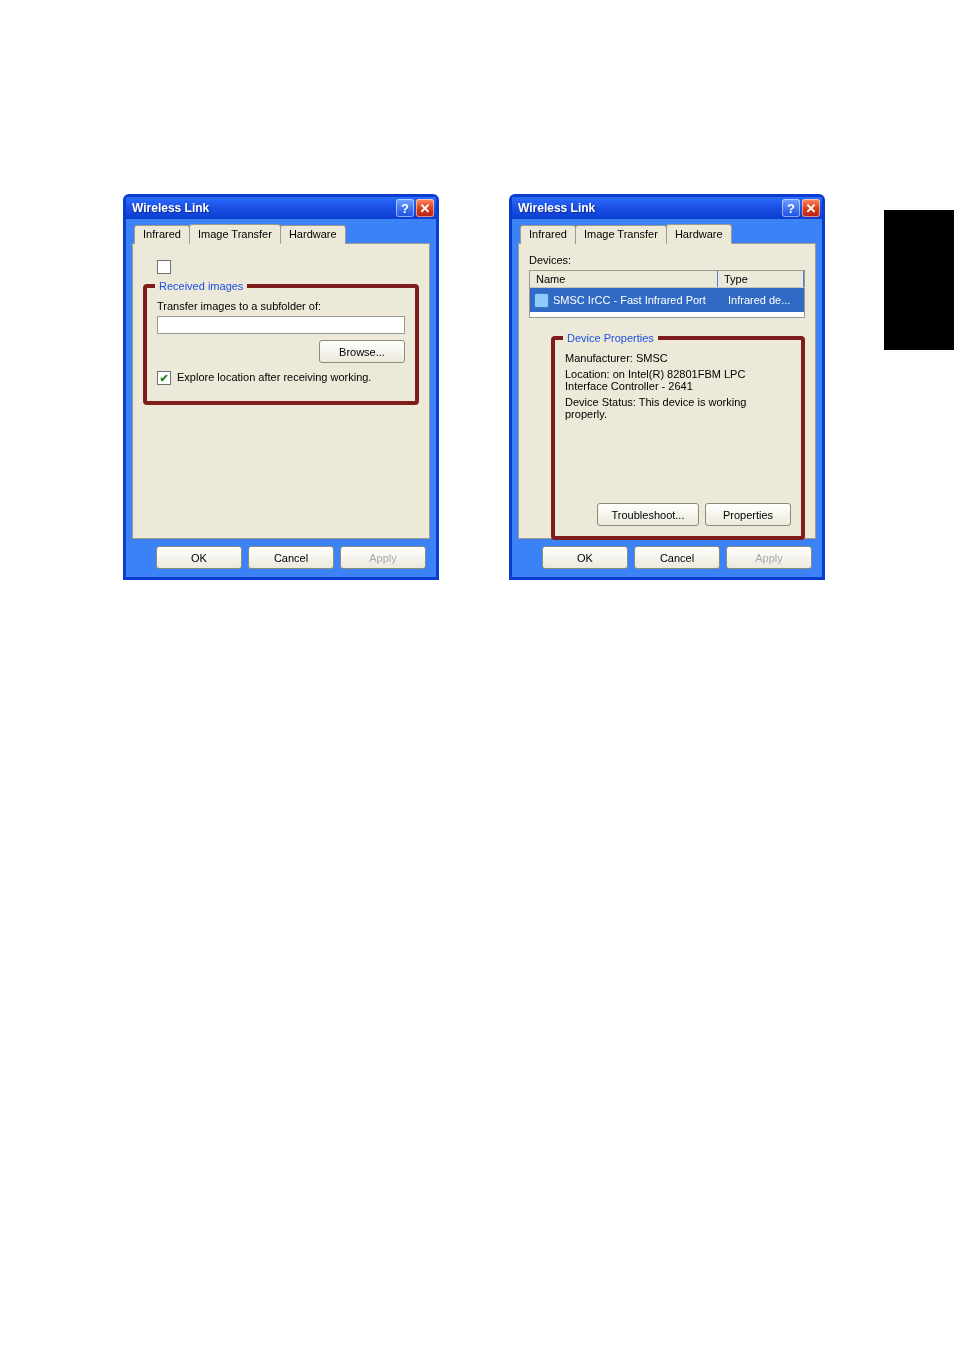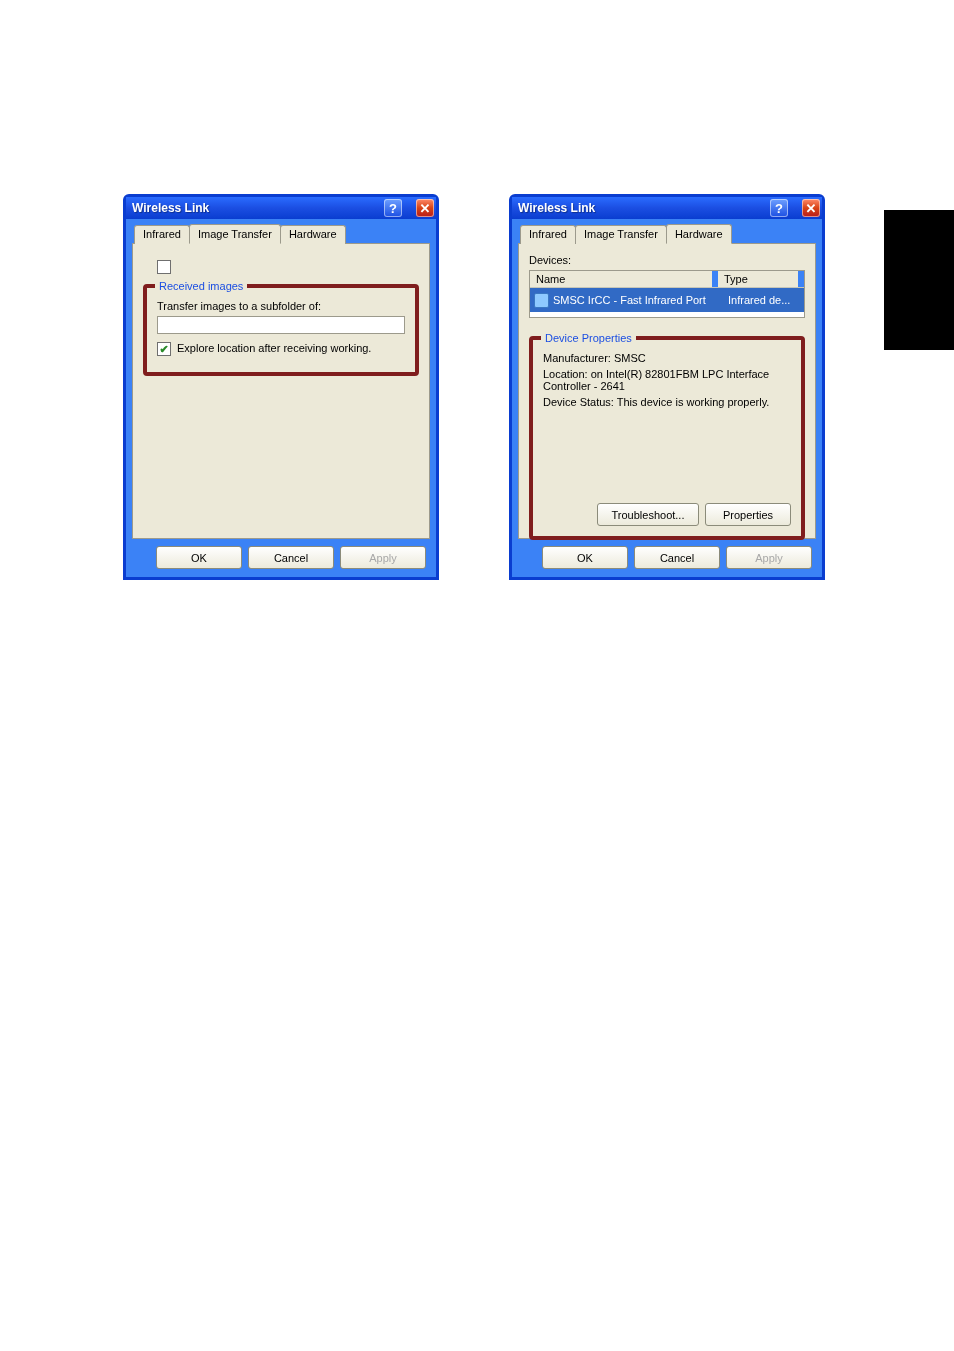--- a/index.html
+++ b/index.html
@@ -26,21 +26,20 @@
   .titlebar {
     height: 22px;
     background: linear-gradient(#3b77e3 0%, #225bd6 8%, #1244c1 50%, #225bd6 92%, #0a3dd0 100%);
     background: linear-gradient(#2a6cff 0%, #1b4ee2 50%, #0a3dd0 100%);
     display: flex;
     align-items: center;
     padding: 0 2px 0 6px;
     color: #fff;
     font-weight: bold;
     font-size: 12px;
-    gap: 12px;
   }
   .titlebar .title { flex: 1; text-shadow: 1px 1px 1px rgba(0,0,0,.35); }
   .tb-btn {
     width: 18px; height: 18px;
     border-radius: 3px;
     margin-left: 2px;
     display: flex; align-items: center; justify-content: center;
     font-weight: bold;
     font-size: 13px;
     box-shadow: inset 0 0 0 1px rgba(255,255,255,.5);
@@ -155,21 +154,21 @@
     margin-top:4px;
   }
   .devlist-hdr {
     display:flex;
     background:#ece9d8;
     border-bottom:1px solid #c6c6b8;
     font-size:11px;
   }
   .devlist-hdr div {
     padding:2px 6px;
-    border-right:6px solid #3b82f6;
+    border-right:1px solid #3b82f6;
     box-sizing:border-box;
   }
   .col-name { flex:0 0 188px; }
   .col-type { flex:1; }
 
   .devlist-row {
     display:flex;
     background:#316ac5;
     color:#fff;
     font-size:11px;
@@ -215,20 +214,23 @@
         <span class="box"></span>
       </div>
 
       <div class="groupbox" style="margin-top:10px;">
         <span class="legend">Received images</span>
 
         <div style="margin-bottom:4px;margin-top:2px;">Transfer images to a subfolder of:</div>
 
         <input type="text" class="xp" value="" style="">
 
+        <div style="display:flex;justify-content:flex-end;margin-top:6px;">
+          <div class="btn">Browse...</div>
+        </div>
 
         <div class="checkbox" style="margin-top:8px;">
           <span class="box">✔</span>
           <span>Explore location after receiving working.</span>
         </div>
       </div>
 
     </div>
 
     <div class="btnrow">
@@ -266,21 +268,21 @@
         </div>
         <div class="devlist-row">
           <div class="col-name">
             <span class="dev-icon"></span>
             <span>SMSC IrCC - Fast Infrared Port</span>
           </div>
           <div class="col-type" style="padding-left:6px;">Infrared de...</div>
         </div>
       </div>
 
-      <div class="groupbox" style="margin-top:18px;height:176px;">
+      <div class="groupbox" style="margin-top:18px;height:176px;margin-left:22px;">
         <span class="legend">Device Properties</span>
         <div style="margin-top:2px;">Manufacturer: SMSC</div>
         <div style="margin-top:4px;">Location: on Intel(R) 82801FBM LPC Interface Controller - 2641</div>
         <div style="margin-top:4px;">Device Status: This device is working properly.</div>
 
         <div style="position:absolute;right:10px;bottom:10px;display:flex;gap:6px;">
           <div class="btn" style="min-width:80px;">Troubleshoot...</div>
           <div class="btn">Properties</div>
         </div>
       </div>

